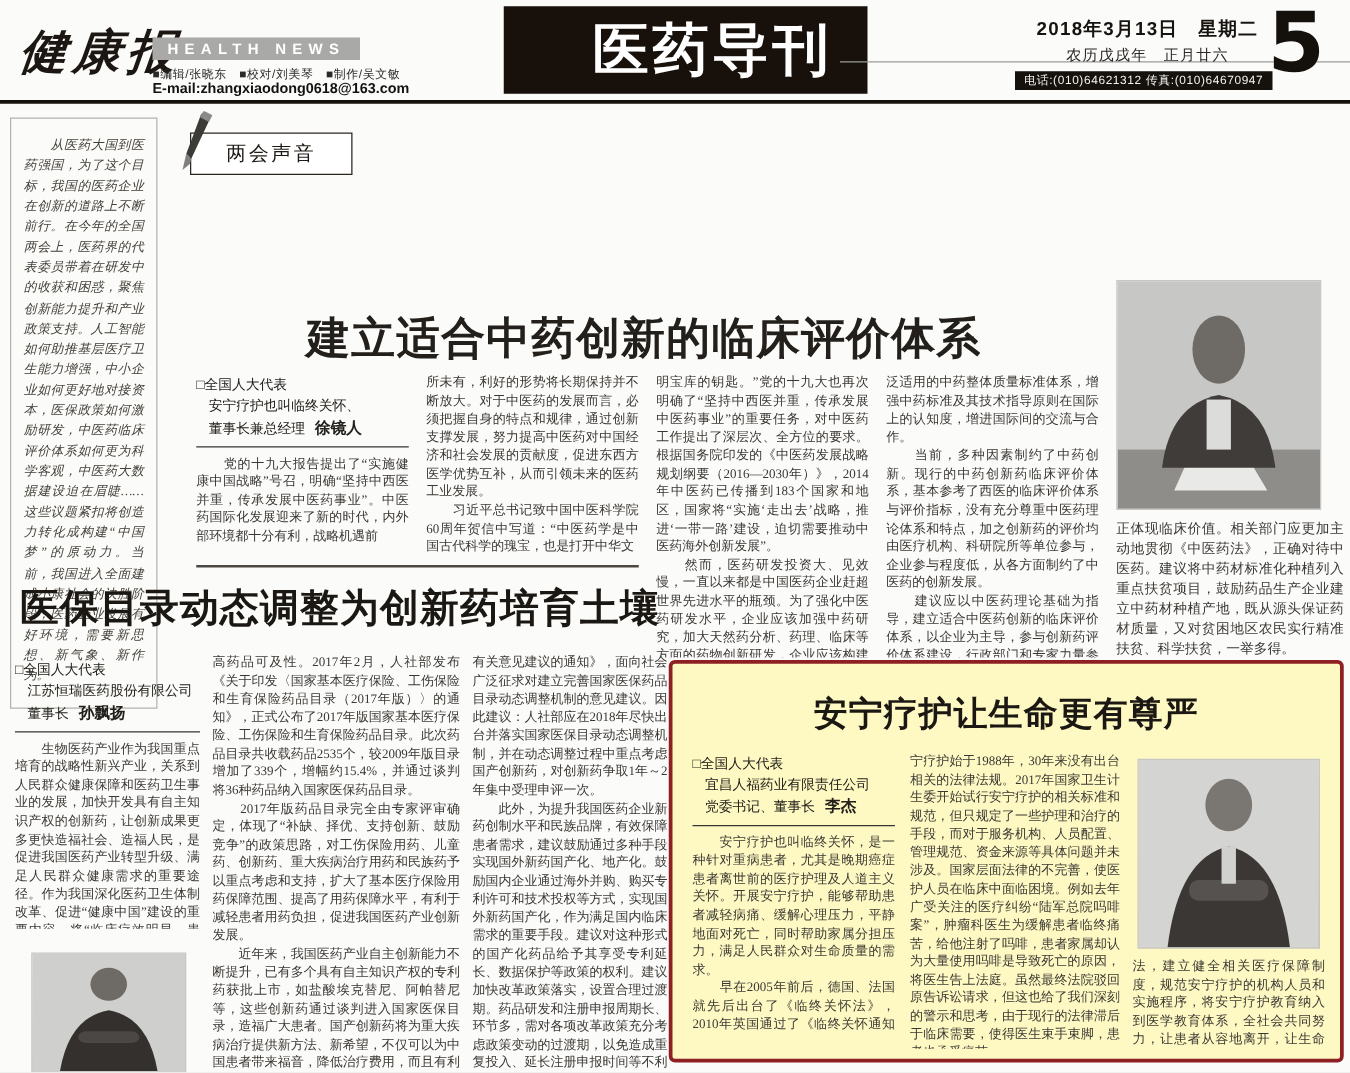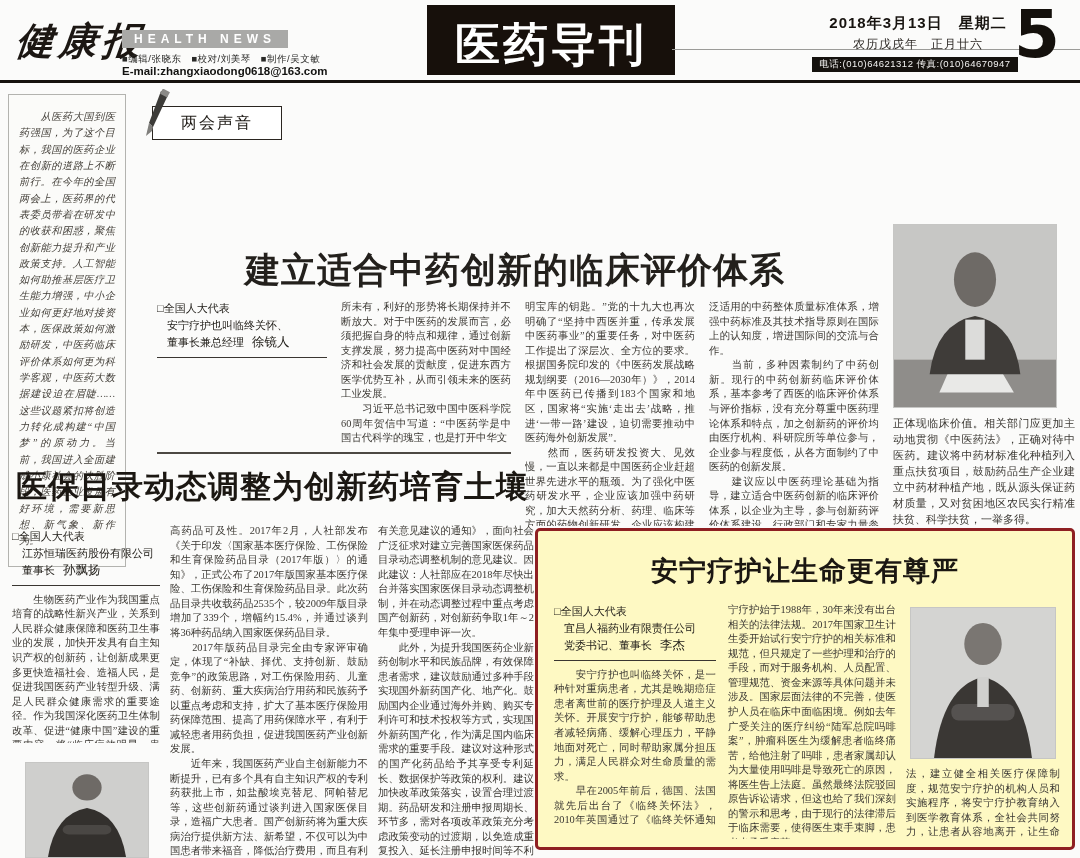--- a/index.html
+++ b/index.html
@@ -7,22 +7,22 @@
         font-family:"Liberation Sans",sans-serif;color:#2b2b28;}
   .abs{position:absolute;}
 
   
   .masthead-cn{left:16px;top:16px;font-family:"DejaVu Serif",serif;font-size:38px;font-weight:700;
                font-style:italic;letter-spacing:5px;color:#1c1713;transform:skewX(-6deg);}
   .en-box{left:122px;top:30px;background:#a9a9a7;color:#fff;font-size:12px;font-weight:700;
           letter-spacing:5px;padding:2px 12px;}
   .credits{left:122px;top:53px;font-size:9.5px;color:#2a2a28;letter-spacing:.5px;}
   .email{left:122px;top:65px;font-size:11.5px;font-weight:700;color:#121210;}
-  .banner{left:427px;top:5px;width:248px;height:70px;background:#17100b;display:flex;
-          align-items:flex-end;justify-content:center;}
+  .banner{left:403px;top:5px;width:248px;height:70px;background:#17100b;display:flex;
+          align-items:center;justify-content:center;padding-left:43px;}
   .banner span{color:#fff;font-size:45px;font-weight:900;letter-spacing:3px;
                font-family:"DejaVu Serif",serif;}
   .hairline{background:#9b9b98;height:1px;}
   .date-block{left:820px;top:14px;width:196px;text-align:center;}
   .date-main{font-size:15px;font-weight:700;color:#17130f;letter-spacing:1px;}
   .date-lunar{font-size:12px;color:#2c2824;margin-top:3px;letter-spacing:1px;}
   .phone-bar{left:812px;top:57px;width:206px;height:15px;background:#15120e;color:#f2f2f0;
              font-size:9.5px;display:flex;align-items:center;justify-content:center;letter-spacing:.5px;}
   .page-num{left:1014px;top:2px;font-size:66px;font-weight:900;color:#14100c;
             font-family:"DejaVu Sans",sans-serif;line-height:1;}
@@ -46,21 +46,21 @@
                 letter-spacing:1px;color:#23201c;}
 
   
   .body-text{font-family:"Liberation Serif",serif;font-size:10.4px;line-height:1.40;
              text-align:justify;color:#3b3833;white-space:pre-line;overflow:hidden;}
   .author{font-size:11px;line-height:1.5;color:#23201b;padding-bottom:5px;margin-bottom:7px;
           border-bottom:1.5px solid #3a3631;}
   .author .role{display:block;}
   .author .org{display:block;padding-left:10px;}
   .author .title-line{display:block;padding-left:10px;}
-  .author .name{font-weight:400;font-size:12.5px;margin-left:8px;margin-top:36px;}
+  .author .name{font-weight:700;font-size:12.5px;margin-left:8px;margin-top:36px;}
   .divider{background:#4c4843;height:2px;}
   .sec-headline{font-weight:800;color:#1b1712;text-align:center;letter-spacing:1px;}
 
   
   .photo{background:linear-gradient(180deg,#d9d9d7 0%,#c2c2c0 55%,#a9a9a7 100%);
          border:1px solid #c6c6c4;box-sizing:border-box;overflow:hidden;}
   .photo svg{display:block;width:100%;height:100%;}
 
   
   .red-box{left:535px;top:528px;width:540px;height:322px;border:3px solid #8e1f22;border-radius:5px;
@@ -108,20 +108,21 @@
   <div class="abs sub-headline">建立适合中药创新的临床评价体系</div>
 
   <div class="abs" style="left:157px;top:300px;width:170px;height:148px;">
     <div class="author">
       <span class="role">□全国人大代表</span>
       <span class="org">安宁疗护也叫临终关怀、</span>
       <span class="title-line">
         <span>董事长兼总经理</span><span class="name">徐镜人</span>
       </span>
     </div>
+    <div class="body-text" style="height:70px;">　　党的十九大报告提出了“实施健康中国战略”号召，明确“坚持中西医并重，传承发展中医药事业”。中医药国际化发展迎来了新的时代，内外部环境都十分有利，战略机遇前</div>
   </div>
 
   <div class="abs body-text" style="left:341px;top:300px;width:170px;height:148px;">所未有，利好的形势将长期保持并不断放大。对于中医药的发展而言，必须把握自身的特点和规律，通过创新支撑发展，努力提高中医药对中国经济和社会发展的贡献度，促进东西方医学优势互补，从而引领未来的医药工业发展。
 　　习近平总书记致中国中医科学院60周年贺信中写道：“中医药学是中国古代科学的瑰宝，也是打开中华文</div>
   <div class="abs body-text" style="left:525px;top:300px;width:170px;height:226px;">明宝库的钥匙。”党的十九大也再次明确了“坚持中西医并重，传承发展中医药事业”的重要任务，对中医药工作提出了深层次、全方位的要求。根据国务院印发的《中医药发展战略规划纲要（2016—2030年）》，2014年中医药已传播到183个国家和地区，国家将“实施‘走出去’战略，推进‘一带一路’建设，迫切需要推动中医药海外创新发展”。
 　　然而，医药研发投资大、见效慢，一直以来都是中国医药企业赶超世界先进水平的瓶颈。为了强化中医药研发水平，企业应该加强中药研究，加大天然药分析、药理、临床等方面的药物创新研发，企业应该构建符合中药复杂体系特点，以及广</div>
   <div class="abs body-text" style="left:709px;top:300px;width:170px;height:226px;">泛适用的中药整体质量标准体系，增强中药标准及其技术指导原则在国际上的认知度，增进国际间的交流与合作。
 　　当前，多种因素制约了中药创新。现行的中药创新药临床评价体系，基本参考了西医的临床评价体系与评价指标，没有充分尊重中医药理论体系和特点，加之创新药的评价均由医疗机构、科研院所等单位参与，企业参与程度低，从各方面制约了中医药的创新发展。
 　　建议应以中医药理论基础为指导，建立适合中医药创新的临床评价体系，以企业为主导，参与创新药评价体系建设，行政部门和专家力量参与临床与评价，使创新药真</div>
 

